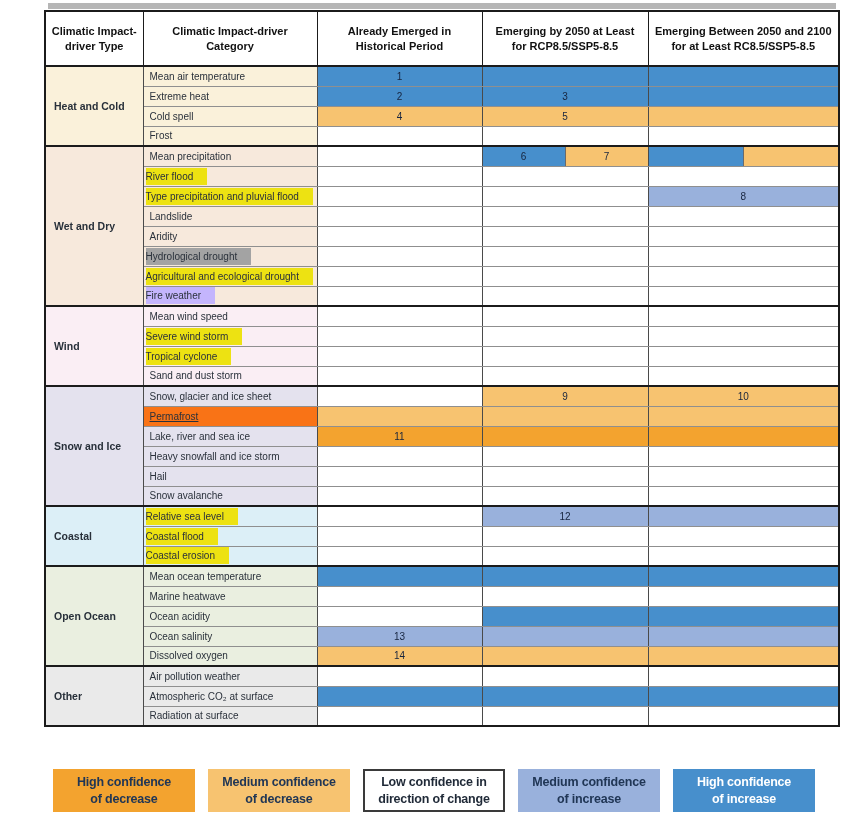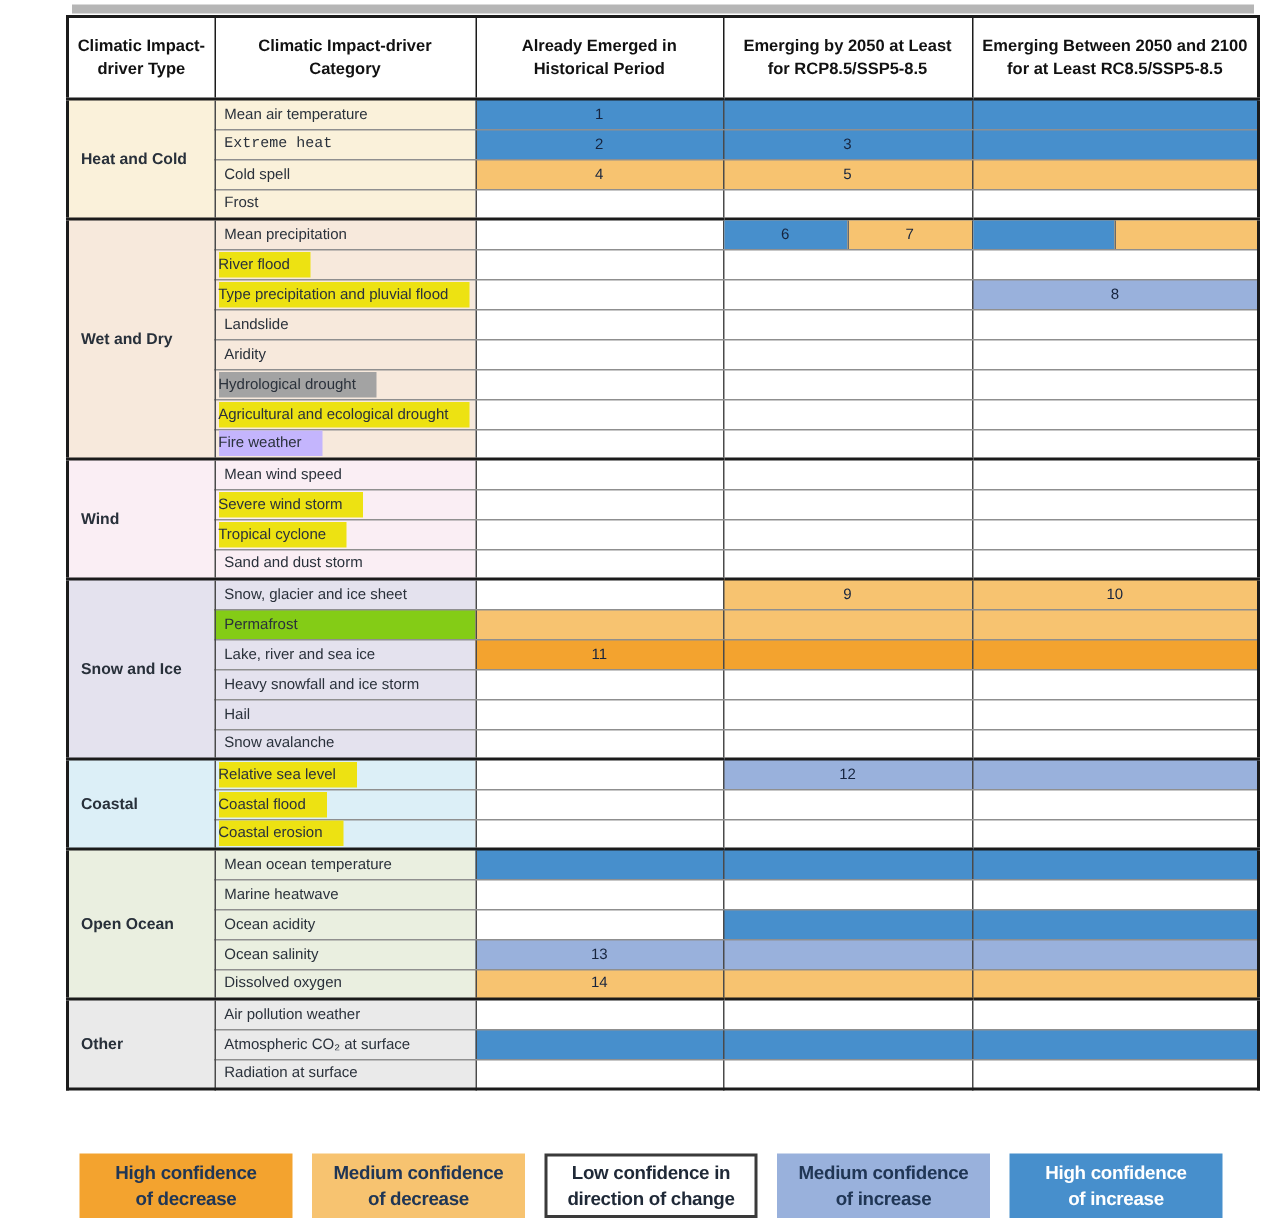--- a/index.html
+++ b/index.html
@@ -93,21 +93,21 @@
     </thead>
     <tbody>
         <tr class="group-first">
           <td class="type-cell" rowspan="4" style="background: rgb(250, 241, 218);">Heat and Cold</td>
           <td class="cat-cell" style="background: rgb(250, 241, 218);"><span>Mean air temperature</span></td>
           <td class="em-cell" style="background: rgb(71, 143, 204);">1</td>
           <td class="em-cell" style="background: rgb(71, 143, 204);"></td>
           <td class="em-cell" style="background: rgb(71, 143, 204);"></td>
         </tr>
         <tr>
-          <td class="cat-cell" style="background: rgb(250, 241, 218); font-family: Liberation Mono, monospace;"><span>Extreme heat</span></td>
+          <td class="cat-cell" style="background: rgb(250, 241, 218);"><span>Extreme heat</span></td>
           <td class="em-cell" style="background: rgb(71, 143, 204);">2</td>
           <td class="em-cell" style="background: rgb(71, 143, 204);">3</td>
           <td class="em-cell" style="background: rgb(71, 143, 204);"></td>
         </tr>
         <tr>
           <td class="cat-cell" style="background: rgb(250, 241, 218);"><span>Cold spell</span></td>
           <td class="em-cell" style="background: rgb(247, 195, 112);">4</td>
           <td class="em-cell" style="background: rgb(247, 195, 112);">5</td>
           <td class="em-cell" style="background: rgb(247, 195, 112);"></td>
         </tr>
@@ -202,21 +202,21 @@
           <td class="em-cell"></td>
         </tr>
         <tr class="group-first">
           <td class="type-cell" rowspan="6" style="background: rgb(228, 226, 238);">Snow and Ice</td>
           <td class="cat-cell" style="background: rgb(228, 226, 238);"><span>Snow, glacier and ice sheet</span></td>
           <td class="em-cell"></td>
           <td class="em-cell" style="background: rgb(247, 195, 112);">9</td>
           <td class="em-cell" style="background: rgb(247, 195, 112);">10</td>
         </tr>
         <tr>
-          <td class="cat-cell" style="background: #84cc16;"><span>Permafrost</span></td>
+          <td class="cat-cell" style="background: #f97316; text-decoration: underline;"><span>Permafrost</span></td>
           <td class="em-cell" style="background: rgb(247, 195, 112);"></td>
           <td class="em-cell" style="background: rgb(247, 195, 112);"></td>
           <td class="em-cell" style="background: rgb(247, 195, 112);"></td>
         </tr>
         <tr>
           <td class="cat-cell" style="background: rgb(228, 226, 238);"><span>Lake, river and sea ice</span></td>
           <td class="em-cell" style="background: rgb(243, 163, 47);">11</td>
           <td class="em-cell" style="background: rgb(243, 163, 47);"></td>
           <td class="em-cell" style="background: rgb(243, 163, 47);"></td>
         </tr>

